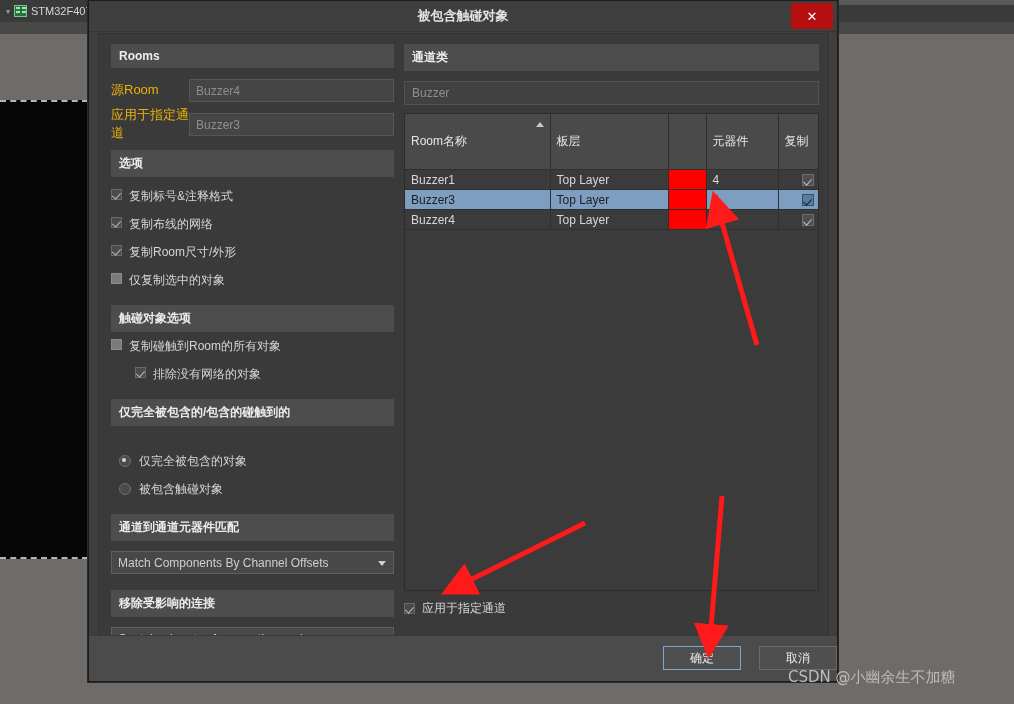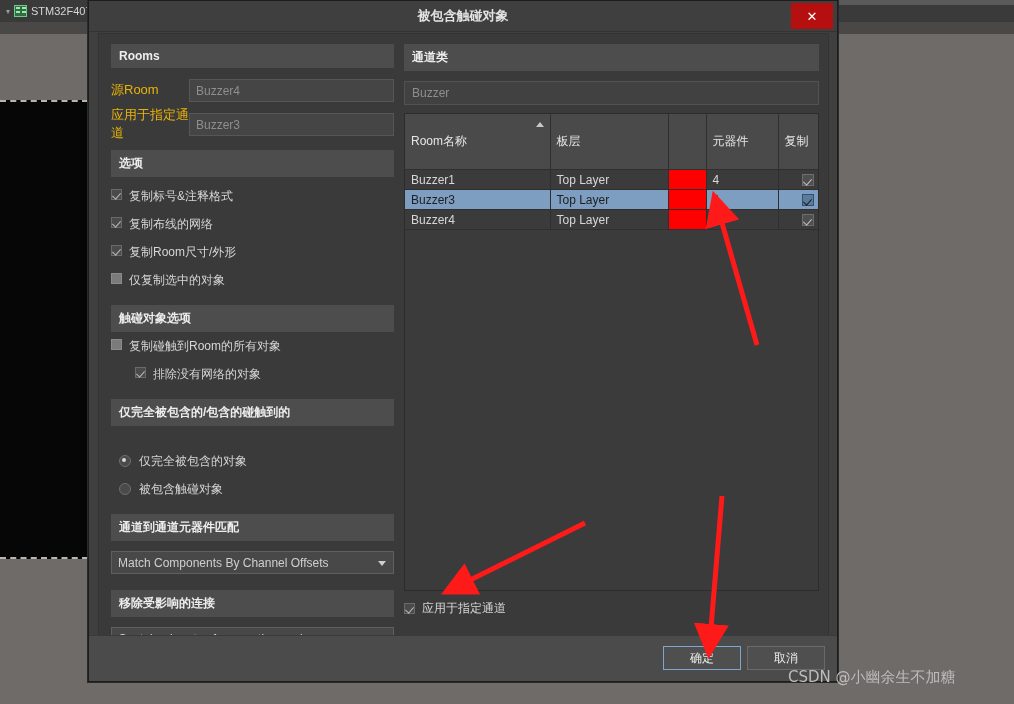--- a/index.html
+++ b/index.html
@@ -94,21 +94,21 @@
     border:solid #bdbdbd;border-width:0 1.6px 1.6px 0;transform:rotate(42deg);}
   tr.selected .cbsmall:after{border-color:#1f1f1f;}
 
   #apply-row{display:flex;align-items:center;margin-top:9px;font-size:12px;color:#d6d6d6;}
 
   
   #footer{position:absolute;left:0;bottom:0;width:748px;height:45px;background:#4b4b4b;border-top:1px solid #3a3a3a;}
   .btn{position:absolute;top:10px;width:78px;height:24px;background:#4f4f4f;border:1px solid #6a6a6a;
     box-sizing:border-box;color:#ececec;font-size:12px;display:flex;align-items:center;justify-content:center;cursor:pointer;}
   #ok-btn{right:96px;border:1px solid #7fa6cc;}
-  #cancel-btn{right:12px;}
+  #cancel-btn{right:0;}
 
   
   #arrows{position:absolute;inset:0;pointer-events:none;}
 
   
   #watermark{position:absolute;left:788px;top:668px;font-size:15px;color:#bdbcbb;
     font-family:"DejaVu Sans",sans-serif;white-space:nowrap;}
 </style>
 </head>
 <body>

